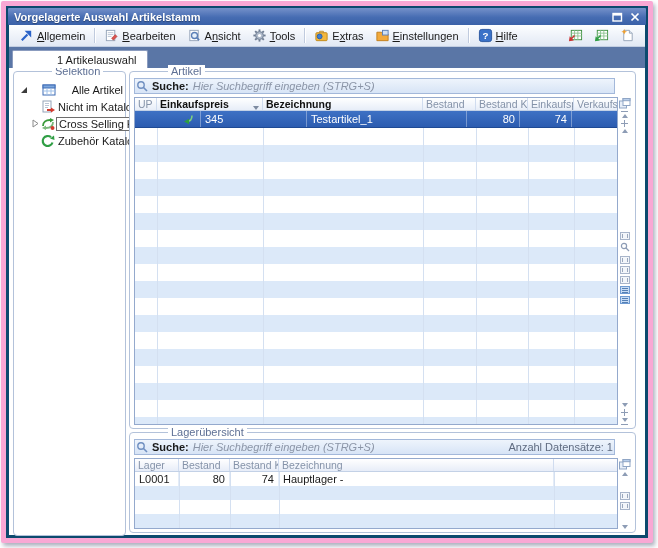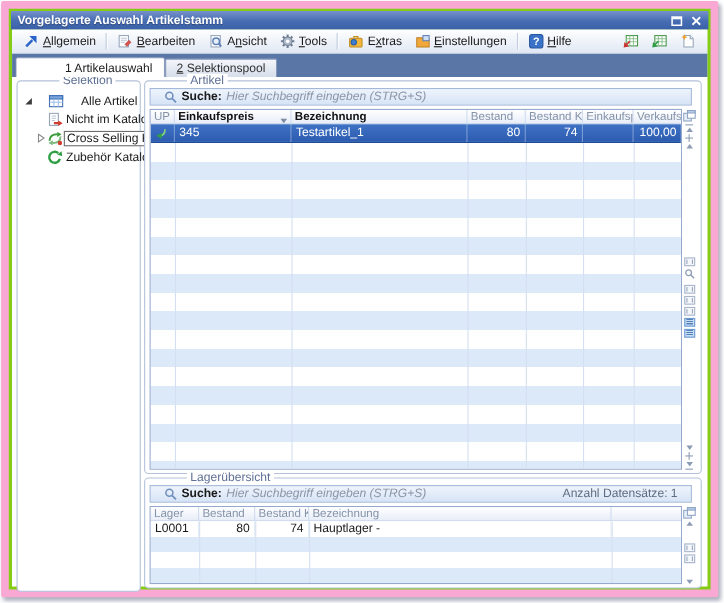--- a/index.html
+++ b/index.html
@@ -2,21 +2,21 @@
 <html><head>
 <meta charset="utf-8">
 <style>
   * { box-sizing: border-box; margin:0; padding:0; }
   html,body { width:658px; height:548px; background:#fff; overflow:hidden;
     font-family:"Liberation Sans", sans-serif; font-size:11px; color:#1a1a1a; }
   body { position:relative; }
 
   
   .window { position:absolute; left:1px; top:1px; width:652px; height:542px;
-    background:#84cc16; border:7px solid #f9a8d4; border-radius:2px;
+    background:#0c4a6e; border:5px solid #f9a8d4; border-radius:2px;
     box-shadow:2px 3px 4px rgba(90,100,125,.5); }
   .titlebar { position:absolute; left:2px; right:2px; top:2px; height:17px;
     background:linear-gradient(180deg,#7591ca,#466cb2 55%,#3a61a8);
     display:flex; align-items:center; padding:0 6px; border-radius:1px; }
   .title { color:#fff; font-weight:bold; text-shadow:0 1px 1px rgba(0,0,0,.35); }
   .winbtns { margin-left:auto; display:flex; gap:7px; align-items:center; }
   .winbtn { display:flex; align-items:center; cursor:default; }
 
   .main { position:absolute; left:3px; right:3px; top:19px; bottom:3px;
     background:#fff; display:flex; flex-direction:column; }
@@ -51,22 +51,22 @@
   
   .tree { padding-top:9px; }
   .trow { height:17px; display:flex; align-items:center; }
   .trow .exp { width:10px; display:flex; justify-content:center; flex:0 0 10px; }
   .trow .nico { width:16px; display:flex; justify-content:center; flex:0 0 16px; }
   .lvl0 { padding-left:4px;justify-content:space-between; } .lvl1 { padding-left:16px; }
   .tlabel { padding:0 2px; white-space:nowrap; }
   .tlabel.selected { border:1px solid #6e6e6e; background:#fff; }
 
   
-  .findbar { position:absolute; left:4px; right:8px; top:6px; height:16px;
-    display:flex; align-items:center; gap:4px; padding:0 12px;
+  .findbar { position:absolute; left:4px; right:20px; top:6px; height:16px;
+    display:flex; align-items:center; gap:4px; padding:0 1px;
     border:1px solid #a3b8da; background:linear-gradient(#eef4fc,#d7e4f6); }
   .findlabel { font-weight:bold; }
   .findhint  { font-style:italic; color:#8b95a7; }
   .findcount { margin-left:auto; color:#5f6b80;text-align:right; }
 
   
   .gridwrap { position:absolute; left:4px; right:4px; top:25px; bottom:3px; display:flex; }
   .grid { flex:1; border:1px solid #94a9cd; display:flex; flex-direction:column; overflow:hidden; background:#fff;}
   .ghead { height:13px; flex:0 0 13px; display:flex; background:linear-gradient(#ffffff,#e7edf8);
     border-bottom:1px solid #c3d1e6; }
@@ -84,21 +84,21 @@
   .ac0{width:22px;flex:0 0 22px}.ac1{width:106px;flex:0 0 106px}.ac2{width:160px;flex:0 0 160px}
   .ac3{width:53px;flex:0 0 53px}.ac4{width:52px;flex:0 0 52px}.ac5{width:46px;flex:0 0 46px}.ac6{flex:1}
   
   .lc0{width:44px;flex:0 0 44px}.lc1{width:51px;flex:0 0 51px}.lc2{width:49px;flex:0 0 49px}
   .lc3{width:275px;flex:0 0 275px}.lc4{flex:1}
 
   .drow { display:flex; align-items:stretch; }
   .dcell { display:flex; align-items:center; padding:0 4px; overflow:hidden; white-space:nowrap; }
   .num { justify-content:flex-end; }
   #sel-row { position:absolute; left:0; right:0; top:0; height:17px;
-    background:linear-gradient(#3e71c4,#2c5cb0); color:#fff; border-bottom:1px solid #1f4a94; }
+    background:linear-gradient(#3e71c4,#2c5cb0); color:#fff; border-bottom:1px solid #1f4a94;padding-left:44px; }
   #sel-row .dcell { border-right:1px solid rgba(255,255,255,.35); }
   #lager-row { height:14px; background:#fff; }
   #lager-row .dcell { border-right:1px solid #e4ecf7; }
 
   
   .strip { width:13px; flex:0 0 13px; display:flex; flex-direction:column; align-items:center;
     padding-top:1px; gap:2px; }
   .sspace { flex:1; }
   .tri-u { width:0;height:0;border-left:3px solid transparent;border-right:3px solid transparent;border-bottom:4px solid #8d9cb5; }
   .tri-d { width:0;height:0;border-left:3px solid transparent;border-right:3px solid transparent;border-top:4px solid #8d9cb5; }
@@ -228,23 +228,20 @@
             <path d="M10 2.5 v3 h3" fill="#e8eef6" stroke="#94a3b8"></path>
             <path d="M4.5 1 L5.4 3.1 L7.5 4 L5.4 4.9 L4.5 7 L3.6 4.9 L1.5 4 L3.6 3.1 Z" fill="#f0a030"></path>
           </svg>
       </div>
     </div>
 
     <div class="tabstrip">
       <div class="tab active">
         <span>1 Artikelauswahl</span>
       </div>
-      <div class="tab inactive">
-        <span><u>2</u> Selektionspool</span>
-      </div>
     </div>
 
     <div class="content">
 
       <div class="gbox" id="box-selektion">
         <span class="gbox-label">Selektion</span>
         <div class="tree">
 
           <div class="trow lvl0">
             <span class="exp">

